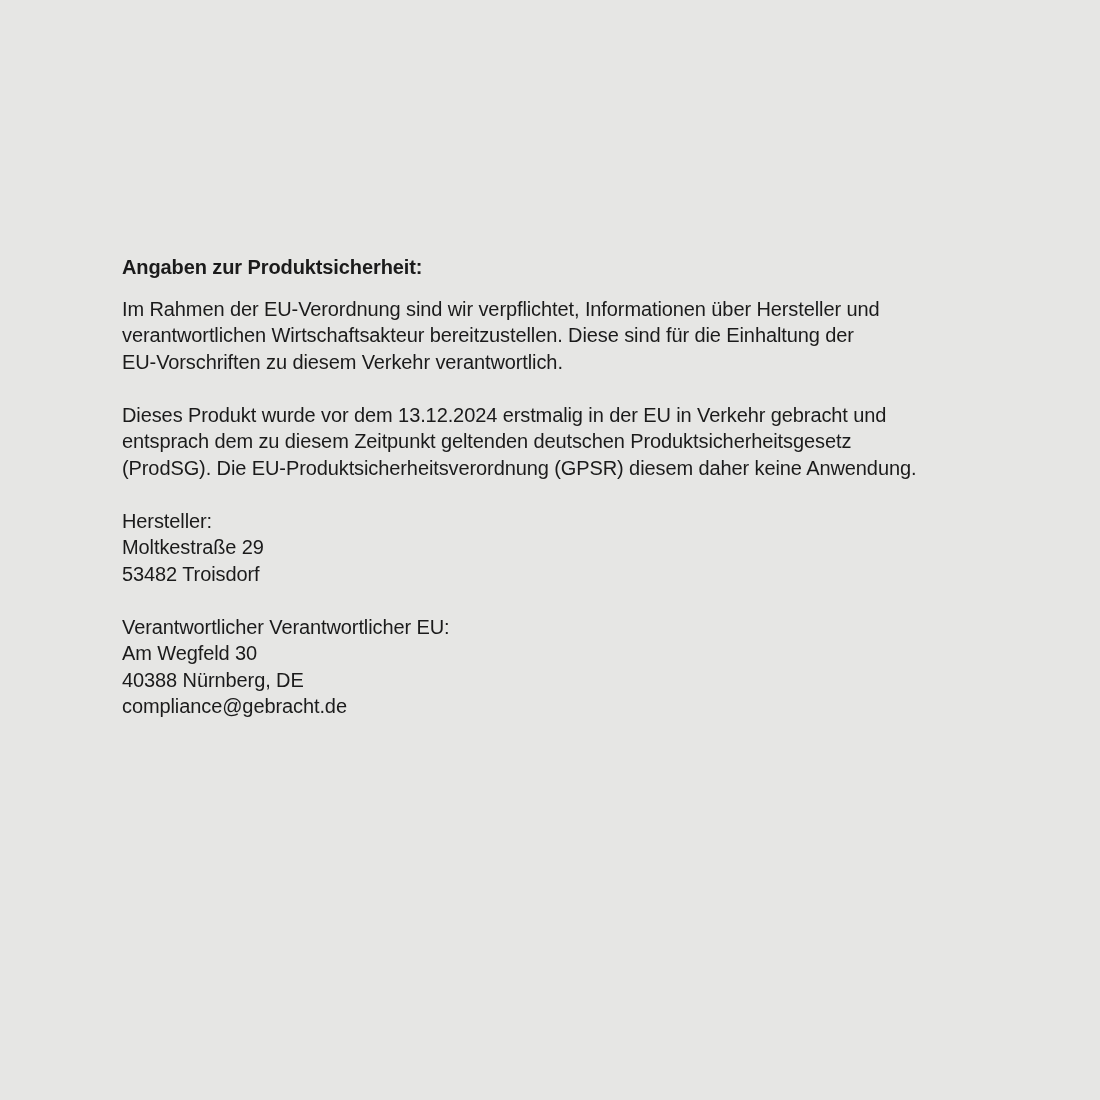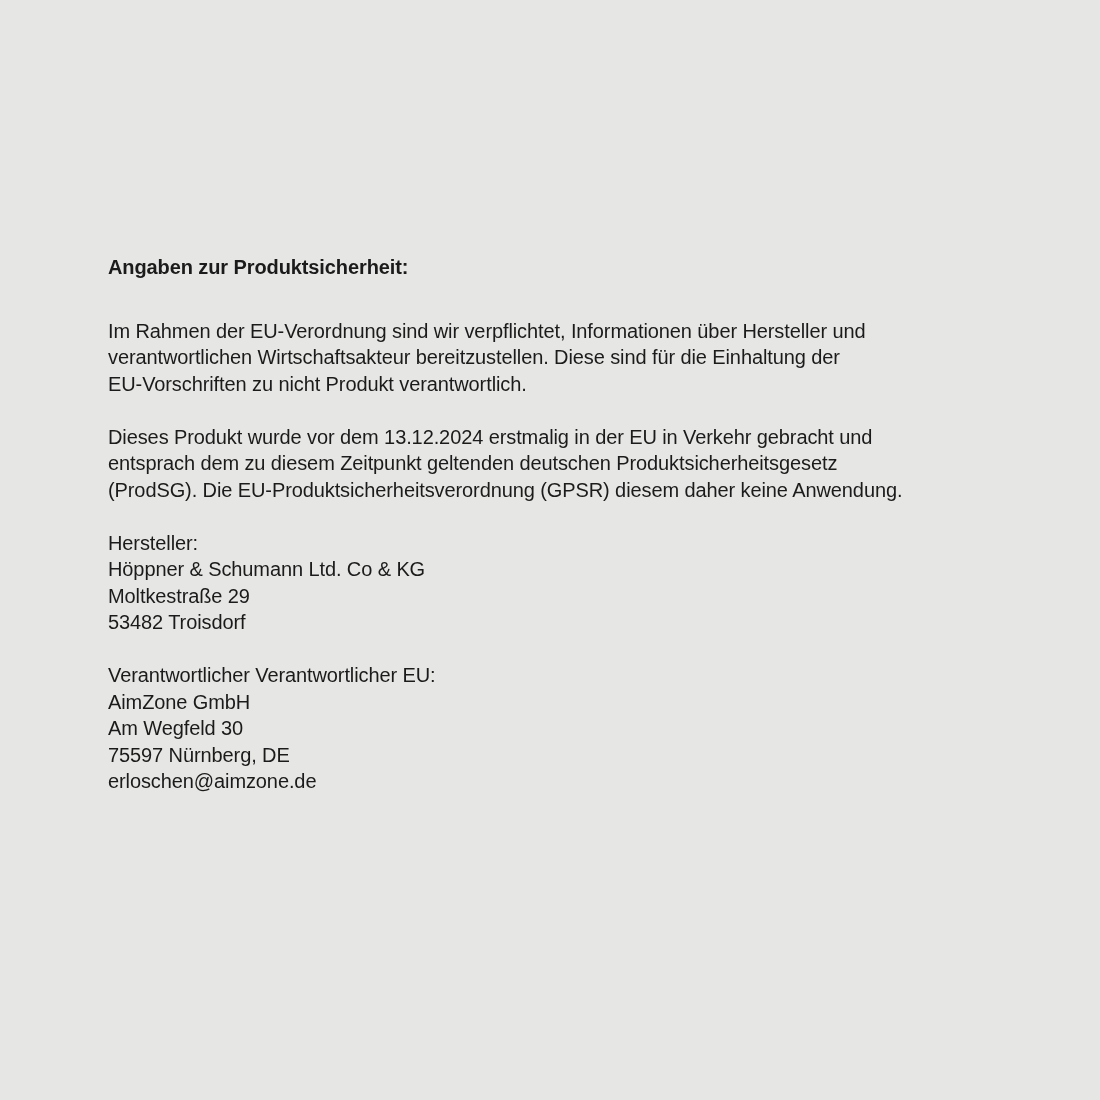--- a/index.html
+++ b/index.html
@@ -15,78 +15,76 @@
   }
   .sheet {
     position: relative;
     width: 1100px;
     height: 1100px;
     background: #e6e6e4;
     overflow: hidden;
   }
   .content {
     position: absolute;
-    left: 108px;
+    left: 122px;
     top: 254px;
     width: 900px;
     font-size: 20px;
     line-height: 26.5px;
     letter-spacing: -0.1px;
   }
   .heading {
     margin: 0;
     padding: 0;
     font-size: 20px;
     line-height: 26.5px;
     font-weight: 700;
   }
   .para {
     margin: 0 0 26.5px 0;
     padding: 0;
   }
   .gap-after-heading {
-    margin-top: 37px;
+    margin-top: 15px;
   }
   .line {
     display: block;
     white-space: nowrap;
   }
   .block-heading {
     font-weight: 400;
   }
 </style>
 </head>
 <body>
 
 <div class="sheet">
   <div class="content">
 
     <h1 class="heading">Angaben zur Produktsicherheit:</h1>
 
     <p class="para gap-after-heading">
       <span class="line">Im Rahmen der EU-Verordnung sind wir verpflichtet, Informationen über Hersteller und</span>
       <span class="line">verantwortlichen Wirtschaftsakteur bereitzustellen. Diese sind für die Einhaltung der</span>
-      <span class="line">EU-Vorschriften zu nicht Produkt verantwortlich.</span>
+      <span class="line">EU-Vorschriften zu diesem Verkehr verantwortlich.</span>
     </p>
 
     <p class="para">
       <span class="line">Dieses Produkt wurde vor dem 13.12.2024 erstmalig in der EU in Verkehr gebracht und</span>
       <span class="line">entsprach dem zu diesem Zeitpunkt geltenden deutschen Produktsicherheitsgesetz</span>
       <span class="line">(ProdSG). Die EU-Produktsicherheitsverordnung (GPSR) diesem daher keine Anwendung.</span>
     </p>
 
     <p class="para">
       <span class="line block-heading">Hersteller:</span>
-      <span class="line">Höppner &amp; Schumann Ltd. Co &amp; KG</span>
       <span class="line">Moltkestraße 29</span>
       <span class="line">53482 Troisdorf</span>
     </p>
 
     <p class="para">
       <span class="line block-heading">Verantwortlicher Verantwortlicher EU:</span>
-      <span class="line">AimZone GmbH</span>
       <span class="line">Am Wegfeld 30</span>
-      <span class="line">75597 Nürnberg, DE</span>
-      <span class="line">erloschen@aimzone.de</span>
+      <span class="line">40388 Nürnberg, DE</span>
+      <span class="line">compliance@gebracht.de</span>
     </p>
 
   </div>
 </div>
 
 </body></html>

